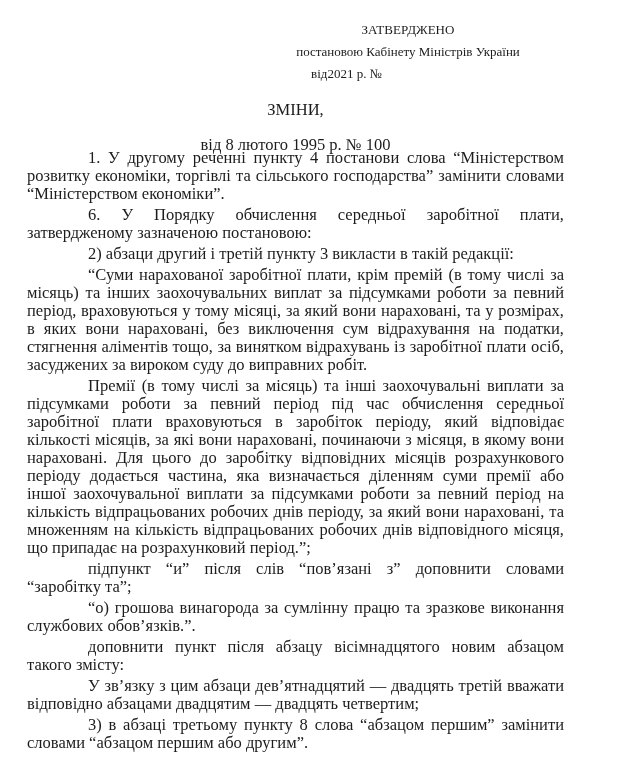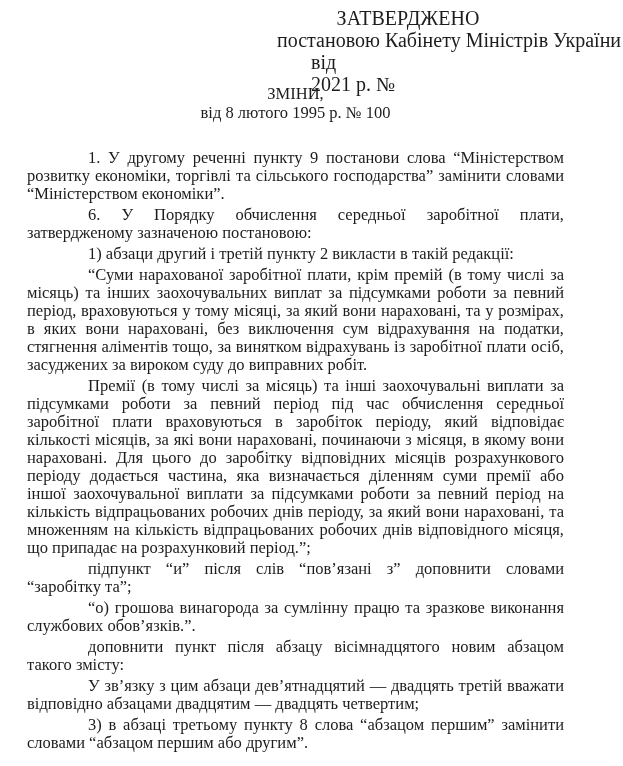--- a/index.html
+++ b/index.html
@@ -12,46 +12,45 @@
     width: 623px;
     height: 766px;
     background: #ffffff;
     overflow: hidden;
     font-family: "Liberation Serif", "DejaVu Serif", serif;
     color: #1c1c1c;
   }
   
   .approval {
     position: absolute;
-    top: 7px;
+    top: 19px;
     left: 277px;
     width: 262px;
-    font-size: 20px;
+    font-size: 13px;
     line-height: 22px;
     text-align: center;
   }
   .approval .line { white-space: nowrap; }
   .approval .date-line {
     display: flex;
-    justify-content: center;
+    justify-content: flex-start;
     padding: 0 32px 0 34px;
     text-align: left;
-    flex-direction: column;
   }
   
   .doc-heading {
     position: absolute;
     top: 85px;
     left: 27px;
     width: 537px;
     font-size: 16.5px;
     line-height: 18.5px;
     text-align: center;
   }
-  .doc-heading .line { white-space: nowrap; }
+  .doc-heading .line { white-space: nowrap; margin-top: 16px; }
   
   .doc-body {
     position: absolute;
     top: 149px;
     left: 27px;
     width: 537px;
     font-size: 16.5px;
     line-height: 18px;
   }
   .doc-body p {
@@ -73,23 +72,23 @@
       <span>2021 р. №</span>
     </div>
   </div>
 
   <div class="doc-heading">
     <div class="line">ЗМІНИ,</div>
     <div class="line">від 8 лютого 1995 р. № 100</div>
   </div>
 
   <div class="doc-body">
-    <p>1. У другому реченні пункту 9 постанови слова “Міністерством розвитку економіки, торгівлі та сільського господарства” замінити словами “Міністерством економіки”.</p>
+    <p>1. У другому реченні пункту 4 постанови слова “Міністерством розвитку економіки, торгівлі та сільського господарства” замінити словами “Міністерством економіки”.</p>
     <p>6. У Порядку обчислення середньої заробітної плати, затвердженому зазначеною постановою:</p>
-    <p>1) абзаци другий і третій пункту 2 викласти в такій редакції:</p>
+    <p>2) абзаци другий і третій пункту 3 викласти в такій редакції:</p>
     <p>“Суми нарахованої заробітної плати, крім премій (в тому числі за місяць) та інших заохочувальних виплат за підсумками роботи за певний період, враховуються у тому місяці, за який вони нараховані, та у розмірах, в яких вони нараховані, без виключення сум відрахування на податки, стягнення аліментів тощо, за винятком відрахувань із заробітної плати осіб, засуджених за вироком суду до виправних робіт.</p>
     <p>Премії (в тому числі за місяць) та інші заохочувальні виплати за підсумками роботи за певний період під час обчислення середньої заробітної плати враховуються в заробіток періоду, який відповідає кількості місяців, за які вони нараховані, починаючи з місяця, в якому вони нараховані. Для цього до заробітку відповідних місяців розрахункового періоду додається частина, яка визначається діленням суми премії або іншої заохочувальної виплати за підсумками роботи за певний період на кількість відпрацьованих робочих днів періоду, за який вони нараховані, та множенням на кількість відпрацьованих робочих днів відповідного місяця, що припадає на розрахунковий період.”;</p>
     <p>підпункт “и” після слів “пов’язані з” доповнити словами “заробітку та”;</p>
     <p>“о) грошова винагорода за сумлінну працю та зразкове виконання службових обов’язків.”.</p>
     <p>доповнити пункт після абзацу вісімнадцятого новим абзацом такого змісту:</p>
     <p>У зв’язку з цим абзаци дев’ятнадцятий — двадцять третій вважати відповідно абзацами двадцятим — двадцять четвертим;</p>
     <p>3) в абзаці третьому пункту 8 слова “абзацом першим” замінити словами “абзацом першим або другим”.</p>
   </div>
 
 </div>

